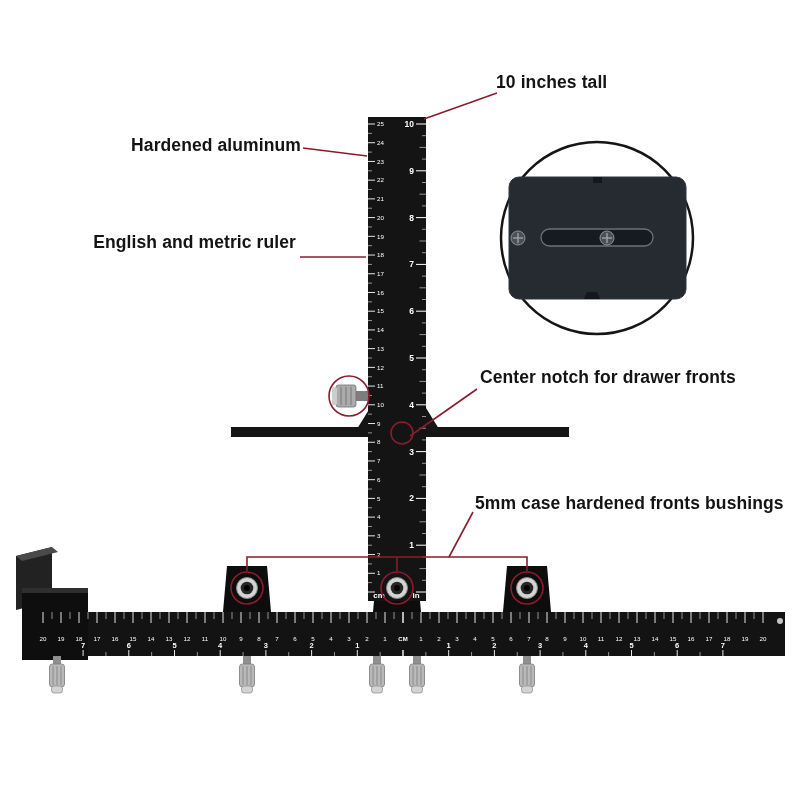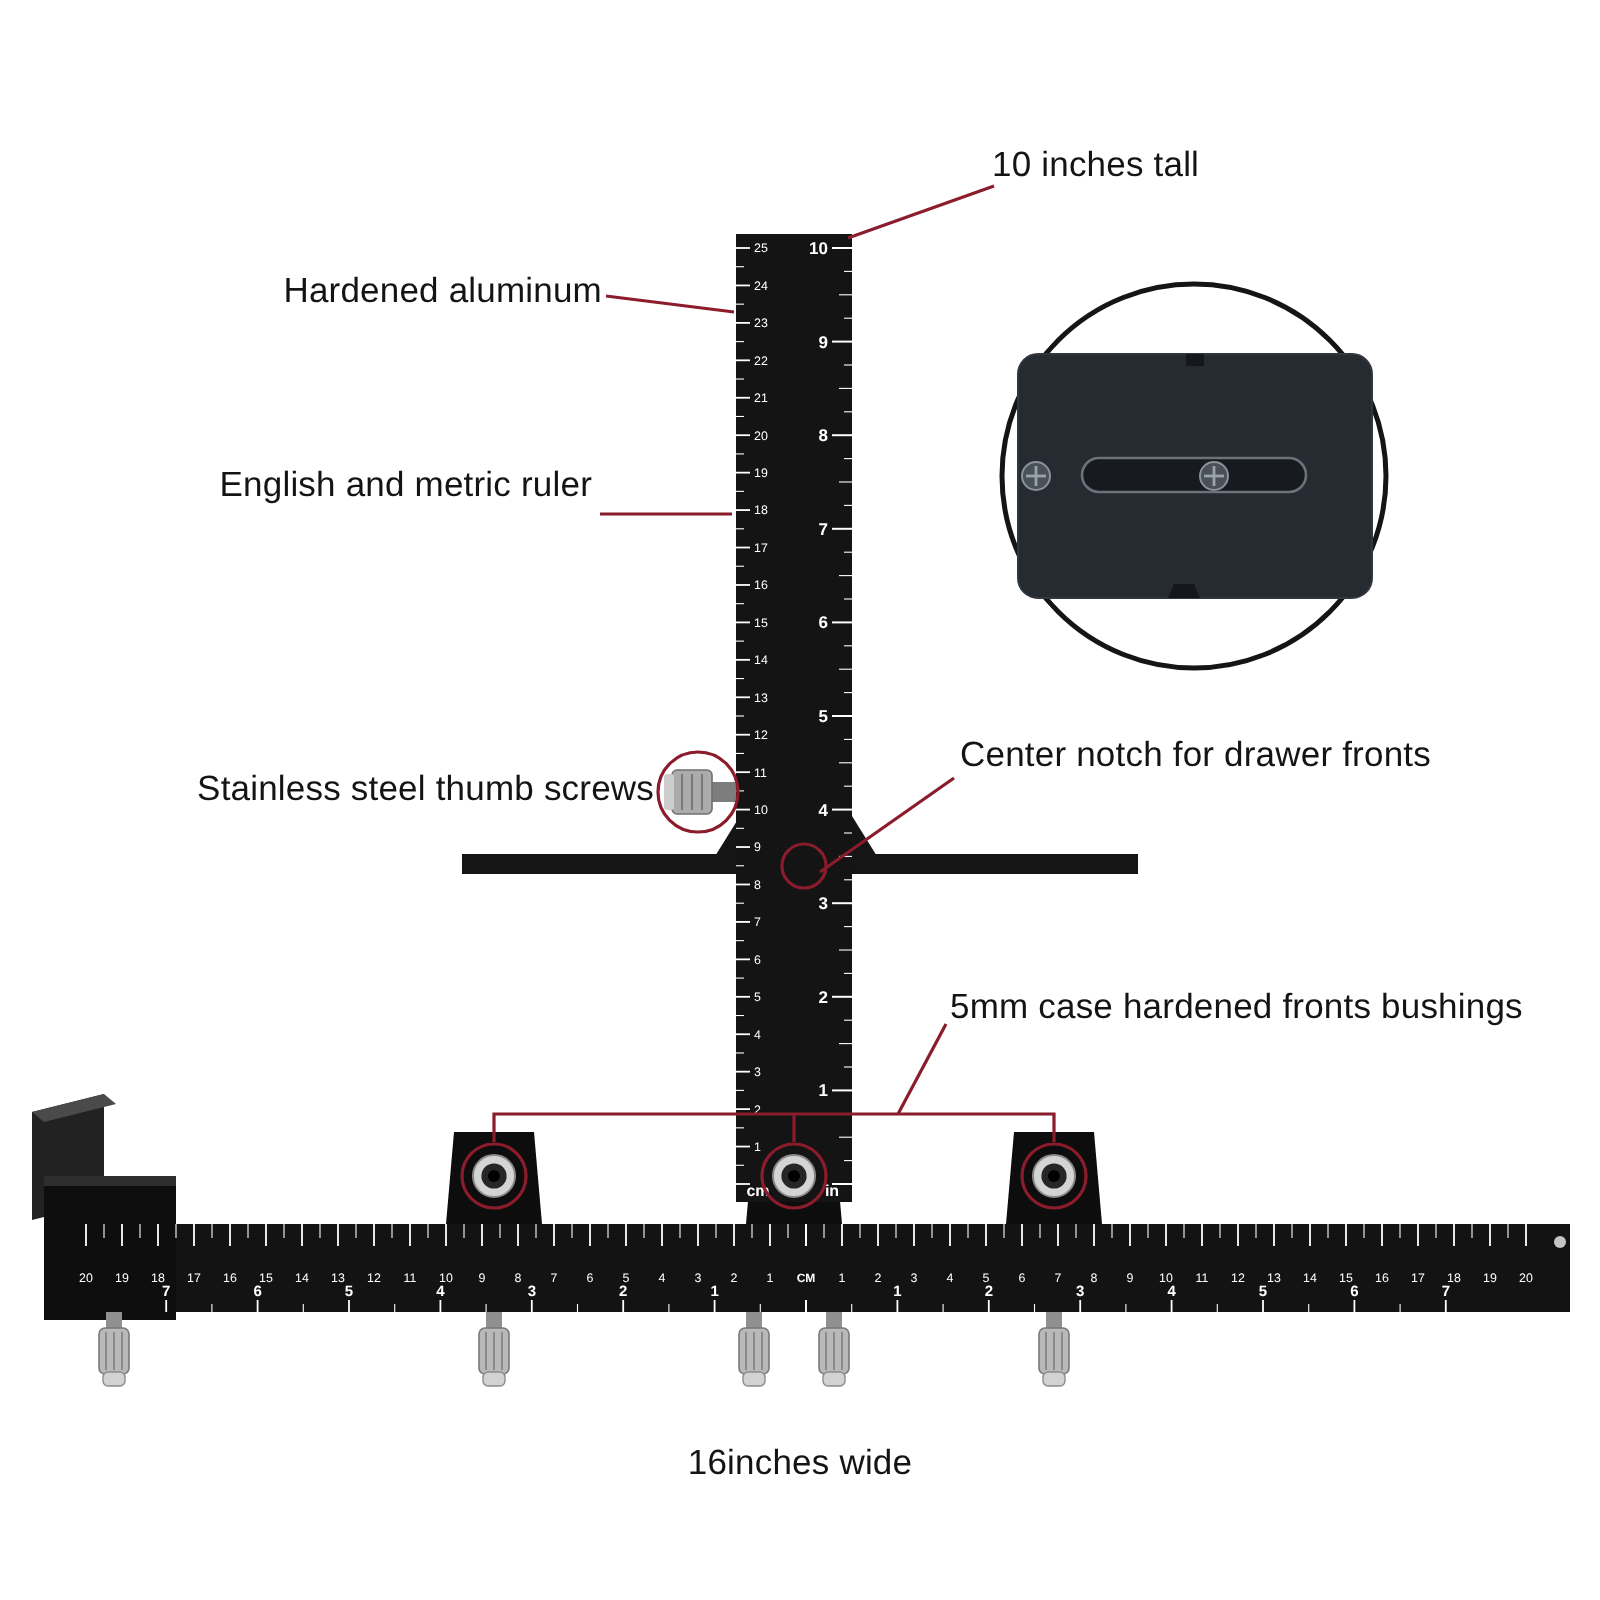--- a/index.html
+++ b/index.html
@@ -1,19 +1,19 @@
 <!DOCTYPE html>
 <html style="--accent: #8a1c2b;"><head>
 <meta charset="utf-8">
 <style>
   html,body{margin:0;padding:0;background:#ffffff;}
   .stage{position:relative;width:800px;height:800px;background:#ffffff;
          font-family:"Liberation Sans",sans-serif;overflow:hidden;}
   .stage svg{position:absolute;left:0;top:0;}
-  .label{position:absolute;font-weight:400;font-size:17.5px;color:#141414;
+  .label{position:absolute;font-weight:700;font-size:17.5px;color:#141414;
          white-space:nowrap;letter-spacing:.1px;}
   .label-center{text-align:center;}
   .accent{stroke:var(--accent,#8a1c2b);}
 </style>
 </head>
 <body>
 
 <div class="stage">
 
   <svg id="diagram" viewBox="0 0 800 800" width="800" height="800">
@@ -442,17 +442,15 @@
       <line class="accent" x1="397" y1="557" x2="397" y2="571"></line>
       <circle class="accent" cx="247" cy="588" r="16"></circle>
       <circle class="accent" cx="397" cy="588" r="16"></circle>
       <circle class="accent" cx="527" cy="588" r="16"></circle>
     </g>
   </svg>
 
   <div class="label" style="left:496px;top:72px">10 inches tall</div>
   <div class="label" style="right:499px;top:135px">Hardened aluminum</div>
   <div class="label" style="right:504px;top:232px">English and metric ruler</div>
-  <div class="label" style="right:473px;top:384px">Stainless steel thumb screws</div>
   <div class="label" style="left:480px;top:367px">Center notch for drawer fronts</div>
   <div class="label" style="left:475px;top:493px">5mm case hardened fronts bushings</div>
-  <div class="label label-center" style="left:0;right:0;top:721px">16inches wide</div>
 </div>
 
 </body></html>

